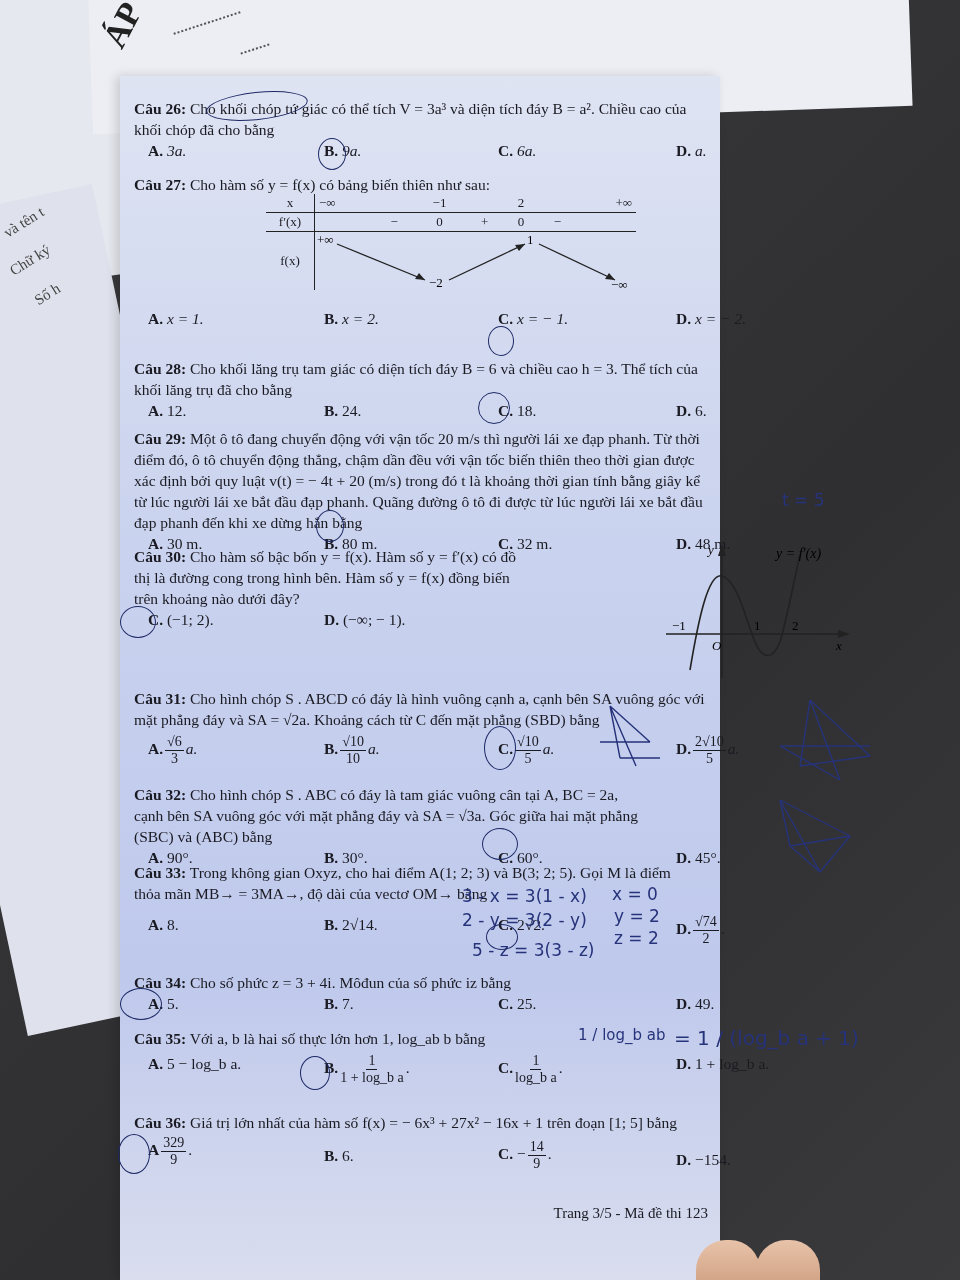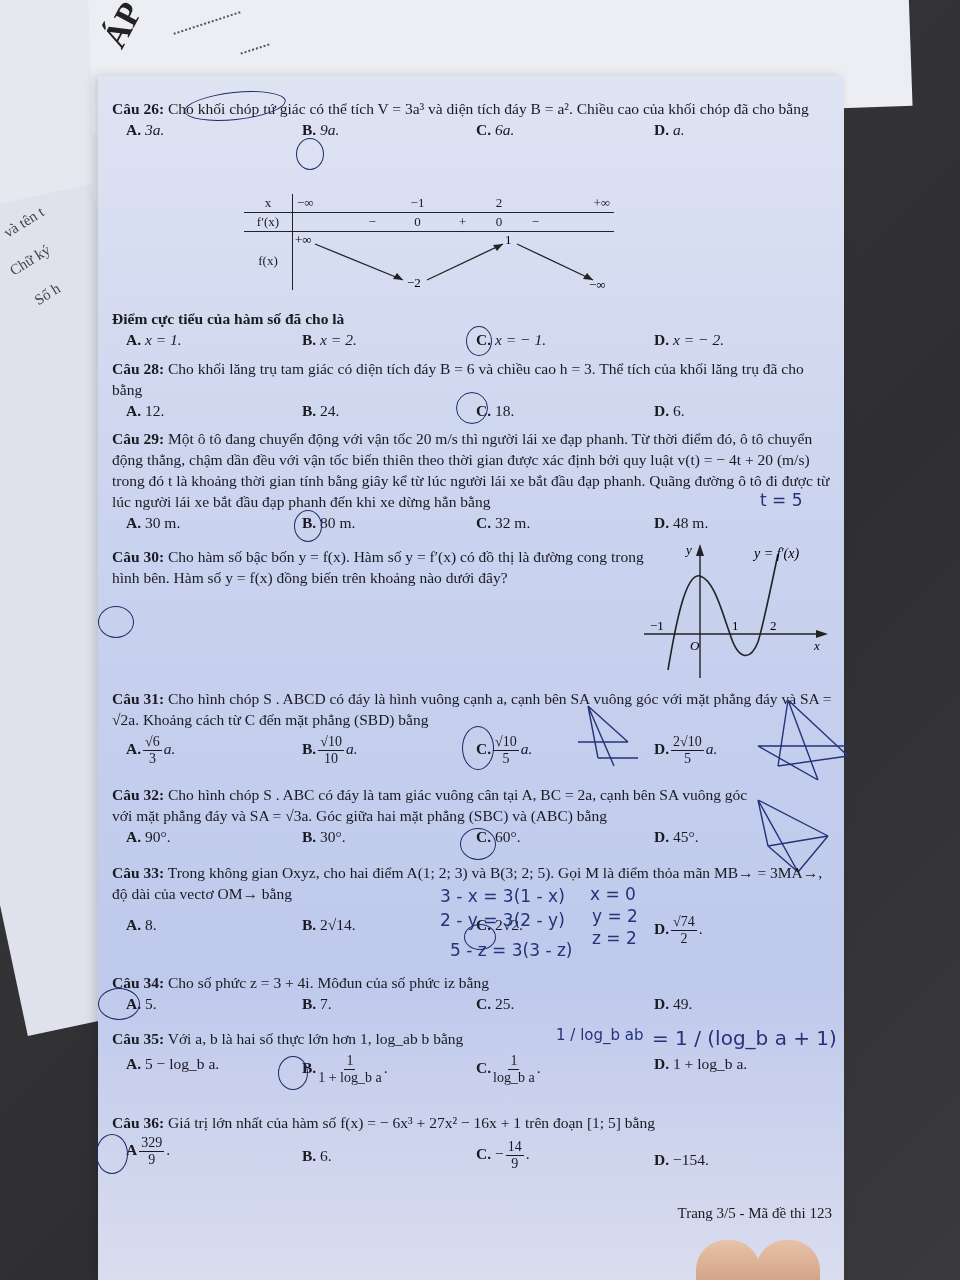--- a/index.html
+++ b/index.html
@@ -30,21 +30,21 @@
     background:#dfe2ec; transform:rotate(-12deg);
   }
   .answer-heading {
     position:absolute; left:100px; top:6px; font-size:34px; font-weight:bold;
     transform:rotate(-62deg); color:#222;
   }
   .dots-1 { position:absolute; left:172px; top:22px; width:70px; border-top:2px dotted #555; transform:rotate(-18deg); }
   .dots-2 { position:absolute; left:240px; top:48px; width:30px; border-top:2px dotted #555; transform:rotate(-18deg); }
   .side-label { position:absolute; font-size:15px; color:#444; transform:rotate(-32deg); font-family:"Liberation Serif",serif; }
   .page {
-    position:absolute; left:98px; top:76px; width:746px; height:1204px;
+    position:absolute; left:120px; top:76px; width:600px; height:1204px;
     background:linear-gradient(180deg,#dfe4f3 0%,#c9d2ee 40%,#bfc9ec 75%,#d9ddee 100%);
     box-shadow: -4px 0 10px rgba(0,0,0,0.15);
   }
   .q { position:absolute; left:14px; right:10px; font-size:15.5px; line-height:21px; }
   .q b.num { font-weight:bold; }
   .opts { position:relative; height:22px; }
   .opt { position:absolute; top:0; white-space:nowrap;text-align:right; }
   .opt .k { font-weight:bold; }
   .o1 { left:14px; } .o2 { left:190px; } .o3 { left:364px; } .o4 { left:542px; }
   i.m { font-style:italic; }
@@ -78,20 +78,23 @@
     <div class="opts">
       <span class="opt o1"><span class="k">A.</span> <i class="m">3a.</i></span>
       <span class="opt o2"><span class="k">B.</span> <i class="m">9a.</i></span>
       <span class="opt o3"><span class="k">C.</span> <i class="m">6a.</i></span>
       <span class="opt o4"><span class="k">D.</span> <i class="m">a.</i></span>
     </div>
   </div>
   <div class="circle" style="left:86px;top:16px;width:100px;height:26px;transform:rotate(-6deg);"></div>
   <div class="circle" style="left:198px;top:62px;width:26px;height:30px;"></div>
 
+  <div class="q" style="top:98px;">
+    <div><b class="num">Câu 27:</b> <span>Cho hàm số y = f(x) có bảng biến thiên như sau:</span></div>
+  </div>
   <table class="bbt">
     <tbody>
         <tr style="border-bottom:1.5px solid #222;">
       <td style="border-right:1.5px solid #222;width:40px;">x</td>
       <td style="text-align:left">−∞</td>
       <td></td>
       <td>−1</td>
       <td></td>
       <td>2</td>
       <td></td>
@@ -120,21 +123,20 @@
           <text x="212" y="12" font-size="13" font-family="Liberation Serif">1</text>
           <line x1="224" y1="12" x2="300" y2="48" stroke="#222" stroke-width="1.3"></line>
           <polygon points="300,48 290,47 294,41" fill="#222"></polygon>
           <text x="296" y="57" font-size="13" font-family="Liberation Serif">−∞</text>
         </svg>
       </td>
     </tr>
   </tbody>
     </table>
   <div class="q" style="top:232px;">
-    <div style="font-weight:bold">Điểm cực tiểu của hàm số đã cho là</div>
     <div class="opts">
       <span class="opt o1"><span class="k">A.</span> <i class="m">x = 1.</i></span>
       <span class="opt o2"><span class="k">B.</span> <i class="m">x = 2.</i></span>
       <span class="opt o3"><span class="k">C.</span> <i class="m">x = − 1.</i></span>
       <span class="opt o4"><span class="k">D.</span> <i class="m">x = − 2.</i></span>
     </div>
   </div>
   <div class="circle" style="left:368px;top:250px;width:24px;height:28px;"></div>
 
   <div class="q" style="top:282px;">
@@ -155,20 +157,24 @@
       <span class="opt o2"><span class="k">B.</span> <span>80 m.</span></span>
       <span class="opt o3"><span class="k">C.</span> <span>32 m.</span></span>
       <span class="opt o4"><span class="k">D.</span> <span>48 m.</span></span>
     </div>
   </div>
   <div class="hand" style="left:662px;top:414px;">t = 5</div>
   <div class="circle" style="left:196px;top:434px;width:26px;height:30px;"></div>
 
   <div class="q" style="top:470px;right:200px;">
     <div><b class="num">Câu 30:</b> <span>Cho hàm số bậc bốn y = f(x). Hàm số y = f′(x) có đồ thị là đường cong trong hình bên. Hàm số y = f(x) đồng biến trên khoảng nào dưới đây?</span></div>
+    <div class="opts">
+      <span class="opt o1"><span class="k">C.</span> <span>(−1; 2).</span></span>
+      <span class="opt o2"><span class="k">D.</span> <span>(−∞; − 1).</span></span>
+    </div>
   </div>
   <div class="circle" style="left:0px;top:530px;width:34px;height:30px;"></div>
   <svg style="position:absolute;left:536px;top:466px;" width="200" height="140">
     <line x1="10" y1="92" x2="190" y2="92" stroke="#222" stroke-width="1.4"></line>
     <polygon points="194,92 182,88 182,96" fill="#222"></polygon>
     <line x1="66" y1="136" x2="66" y2="6" stroke="#222" stroke-width="1.4"></line>
     <polygon points="66,2 62,14 70,14" fill="#222"></polygon>
     <path d="M34,128 C42,80 52,30 66,34 C80,38 88,70 96,92 C104,118 116,120 124,100 C130,80 138,40 144,12" fill="none" stroke="#222" stroke-width="1.6"></path>
     <text x="52" y="12" font-size="13" font-style="italic" font-family="Liberation Serif">y</text>
     <text x="120" y="16" font-size="14" font-style="italic" font-family="Liberation Serif">y = f′(x)</text>

